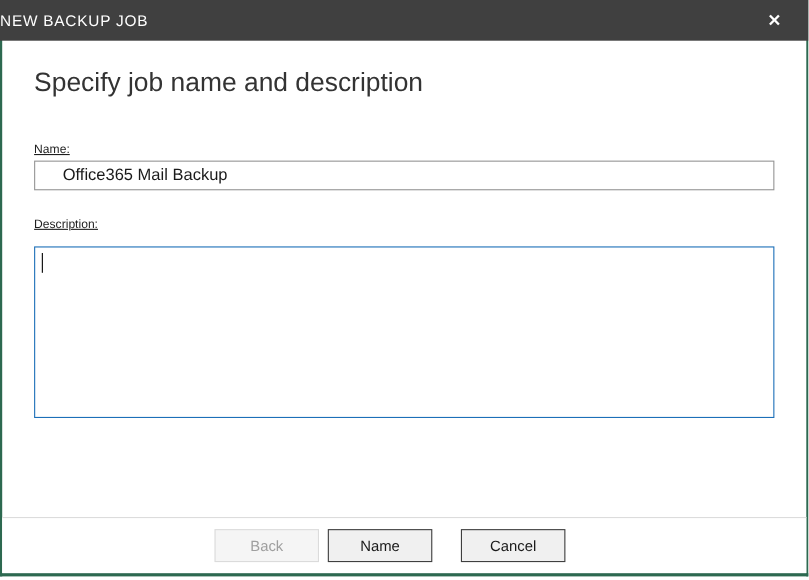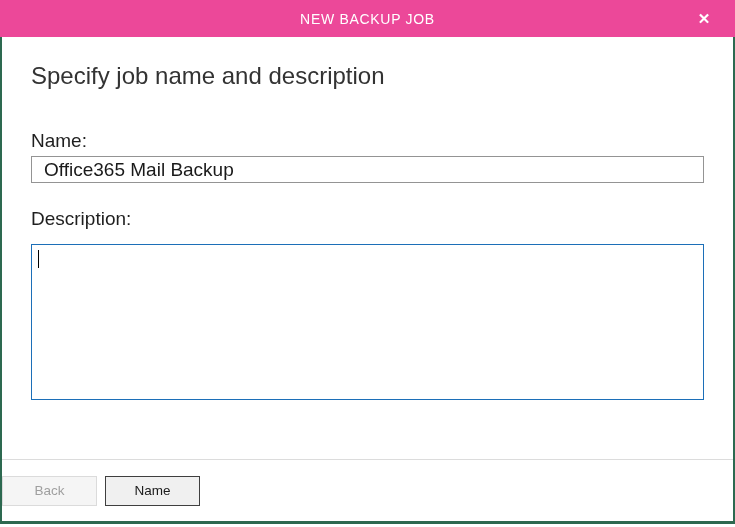--- a/index.html
+++ b/index.html
@@ -13,25 +13,24 @@
   .window {
     position: relative;
     width: 735px; height: 524px;
     background: #ffffff;
     border-left: 2px solid #2d6950;
     border-right: 2px solid #2d6950;
     border-bottom: 3px solid #2d6950;
   }
   .titlebar {
     height: 37px;
-    background: #ec4899;
+    background: #404040;
     margin: 0 -2px;            
     display: flex;
     align-items: center;
-    justify-content: center;
     position: relative;
   }
   .titlebar .title {
     color: #ffffff;
     font-size: 14px;
     letter-spacing: 0.7px;
     font-weight: 400;
   }
   .close-btn {
     position: absolute;
@@ -48,34 +47,35 @@
   }
   .heading {
     margin: 25px 0 0 0;
     font-size: 24px;
     font-weight: 300;
     color: #333333;
   }
   .field-label {
     display: block;
     margin-top: 40px;
-    font-size: 19px;
+    font-size: 11px;
     color: #1f1f1f;
+    text-decoration: underline;
   }
   .field-label.desc {
     margin-top: 25px;
   }
   .text-input {
     margin-top: 4px;
     width: 100%;
     height: 27px;
     border: 1px solid #949494;
-    padding: 0 12px;
+    padding: 0 25px;
     font-family: "Liberation Sans", sans-serif;
-    font-size: 19px;
+    font-size: 15px;
     color: #1a1a1a;
     background: #ffffff;
     outline: none;
   }
   .textarea-wrap {
     position: relative;
     margin-top: 14px;
   }
   .desc-textarea {
     display: block;
@@ -92,26 +92,26 @@
   }
   .caret {
     position: absolute;
     left: 7px; top: 6px;
     width: 1px; height: 18px;
     background: #000000;
   }
   .footer {
     position: absolute;
     left: 0; right: 0; bottom: 0;
-    height: 62px;
+    height: 51px;
     background: #ffffff;
     border-top: 1px solid #dcdcdc;
     display: flex;
     align-items: center;
-    justify-content: flex-start;
+    justify-content: center;
     padding-right: 26px;
   }
   .btn {
     width: 95px; height: 30px;
     font-family: "Liberation Sans", sans-serif;
     font-size: 13.5px;
     color: #1a1a1a;
     background: #f0f0f0;
     border: 1px solid #3f3f3f;
     cursor: default;
@@ -143,15 +143,16 @@
     <label class="field-label desc">Description:</label>
     <div class="textarea-wrap">
       <textarea class="desc-textarea" style=""></textarea>
       <div class="caret"></div>
     </div>
   </div>
 
   <div class="footer">
     <button class="btn back disabled" disabled="">Back</button>
     <button class="btn next">Name</button>
+    <button class="btn cancel">Cancel</button>
   </div>
 
 </div>
 
 </body></html>

